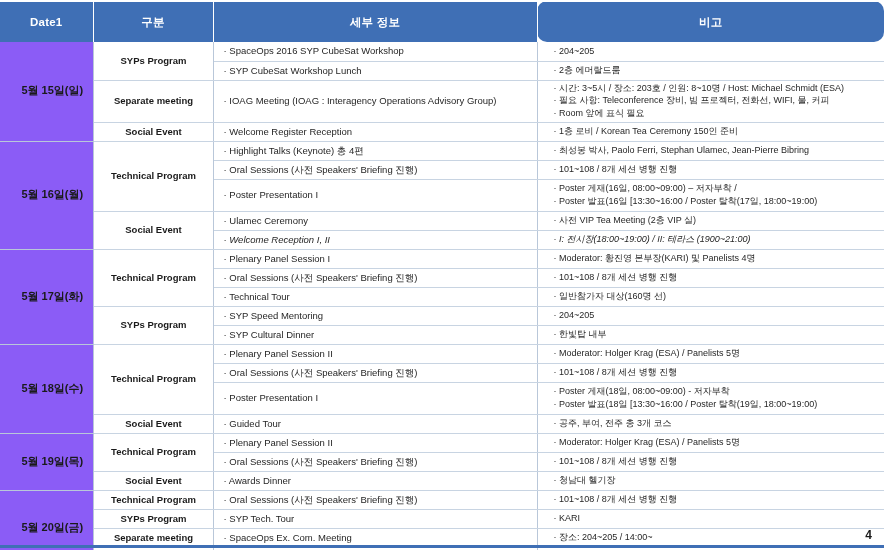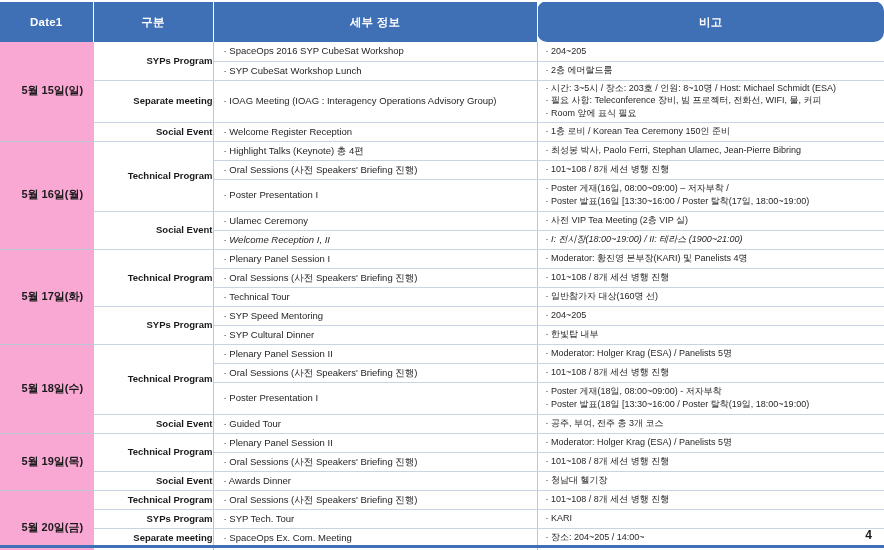--- a/index.html
+++ b/index.html
@@ -55,46 +55,46 @@
     border-bottom: 1px solid #c8d4e2;
     border-right: 1px solid #b9c7d9;
     vertical-align: middle;
     line-height: 1.25;
     overflow: hidden;
     white-space: nowrap;
   }
   td:last-child { border-right: none; }
 
   td.date-cell {
-    background: #f9a8d4;
+    background: #8b5cf6;
     text-align: center;
     font-weight: bold;
     font-size: 11px;
     color: #1a1a1a;
     padding-left: 12px;
     border-right: 1px solid #b9c7d9;
     border-bottom: 1px solid #b9c7d9;
   }
   td.cat-cell {
-    text-align: right;
+    text-align: center;
     font-weight: bold;
     font-size: 9.5px;
     color: #1a1a1a;
     padding-left: 1px;
     border-bottom: 1px solid #c8d4e2;
   }
   td.det-cell {
     font-size: 9.5px;
     padding-left: 10px;
   }
   td.rem-cell {
     font-size: 9px;
     padding-left: 8px;
   }
-  .ln { display: block; white-space: nowrap; }
+  .ln { display: block; white-space: nowrap; margin-left: 8px; }
   .ln + .ln { margin-top: 1px; }
 
   .footer-rule {
     position: absolute;
     left: 0;
     bottom: 2px;
     width: 884px;
     height: 3px;
     background: #3f6fb5;
   }

